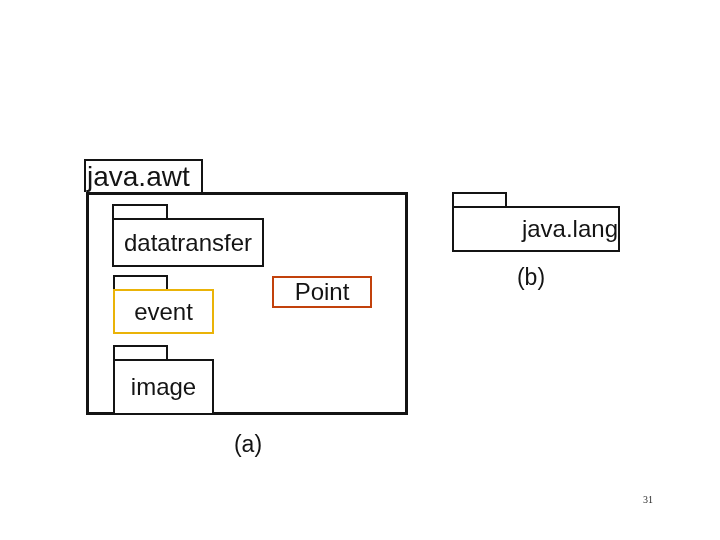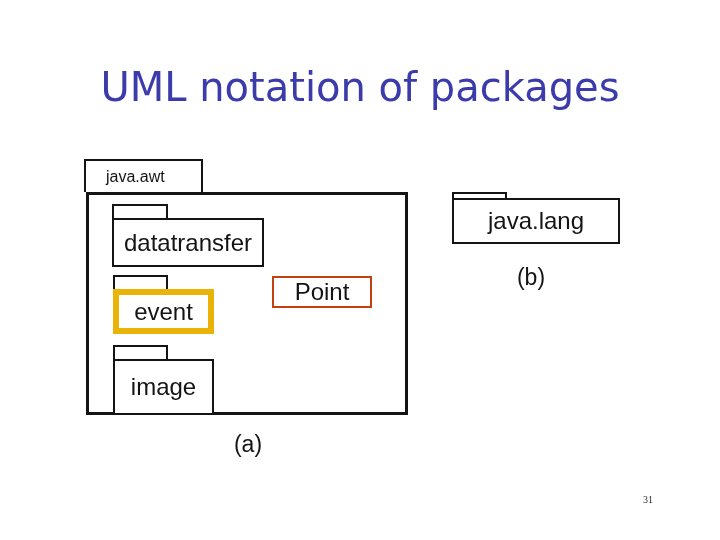--- a/index.html
+++ b/index.html
@@ -38,39 +38,39 @@
     box-sizing:border-box;
     display:flex;
     align-items:center;
     justify-content:center;
     font-size:24px;
     color:#141414;
   }
 
   
   .awt-tab{ left:84px; top:159px; width:119px; height:33px;
-    display:flex; align-items:center; font-size:16px; color:#141414;
-    padding-left:20px; box-sizing:border-box;}
+    display:flex; align-items:center; font-size:28px; color:#141414;
+    padding-left:1px; box-sizing:border-box;}
   .awt-body{ left:86px; top:192px; width:322px; height:223px;
     border:3px solid #141414; background:transparent;}
 
   
   .dt-tab   { left:112px; top:204px; width:56px; height:14px; }
   .dt-body  { left:112px; top:218px; width:152px; height:49px; border:2px solid #141414; }
   .ev-tab   { left:113px; top:275px; width:55px; height:14px; }
-  .ev-body  { left:113px; top:289px; width:101px; height:45px; border:6px solid #eab308; }
+  .ev-body  { left:113px; top:289px; width:101px; height:45px; border:2px solid #eab308; }
   .im-tab   { left:113px; top:345px; width:55px; height:14px; }
   .im-body  { left:113px; top:359px; width:101px; height:56px; border:2px solid #141414; }
 
   
   .class-box{ left:272px; top:276px; width:100px; height:32px; border:2px solid #c2410c; }
 
   
   .lang-tab { left:452px; top:192px; width:55px; height:14px; }
-  .lang-body{ left:452px; top:198px; width:168px; height:46px; border:2px solid #141414; }
+  .lang-body{ left:452px; top:206px; width:168px; height:46px; border:2px solid #141414;justify-content:flex-end; }
 
   
   .caption{
     position:absolute;
     width:64px;
     text-align:center;
     font-size:23px;
     color:#141414;
   }
   .caption-a{ left:216px; top:431px; }
@@ -83,21 +83,20 @@
     font-family:"Liberation Serif", serif;
     font-size:10px;
     color:#2a2a2a;
   }
 </style>
 </head>
 <body>
 
 <div class="slide">
 
-  <h1 class="title">UML notation of packages</h1>
 
   <div>
 
     <div class="pkg-tab awt-tab">
       <span>java.awt</span>
     </div>
     <div class="pkg-body awt-body"></div>
 
     <div class="folder-tab dt-tab"></div>
     <div class="folder-body dt-body">

